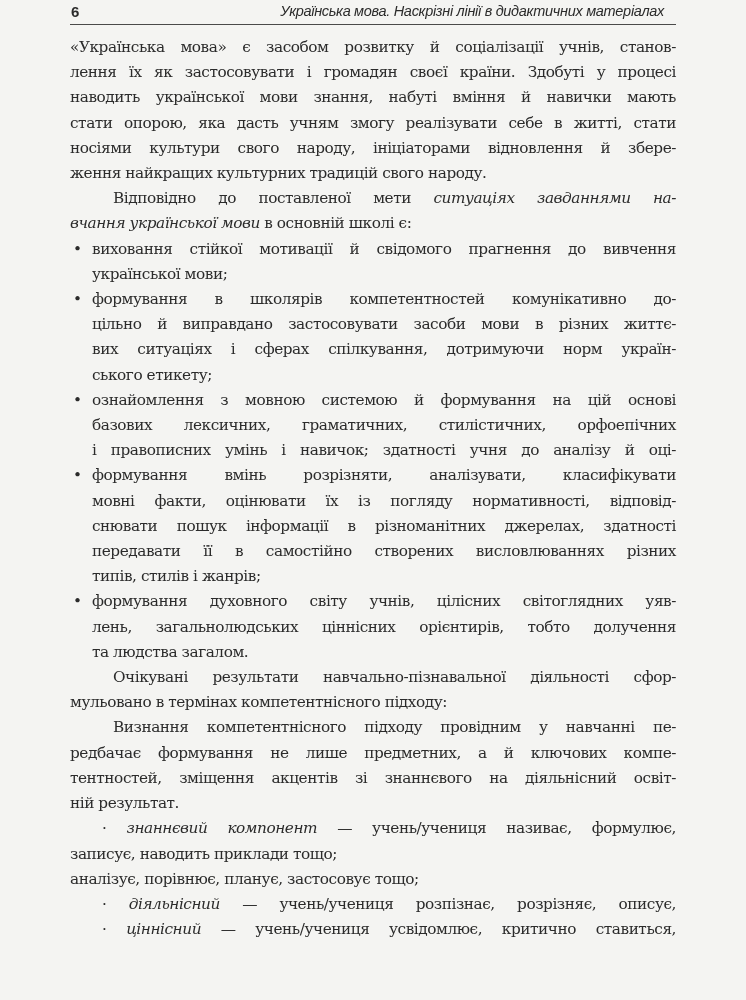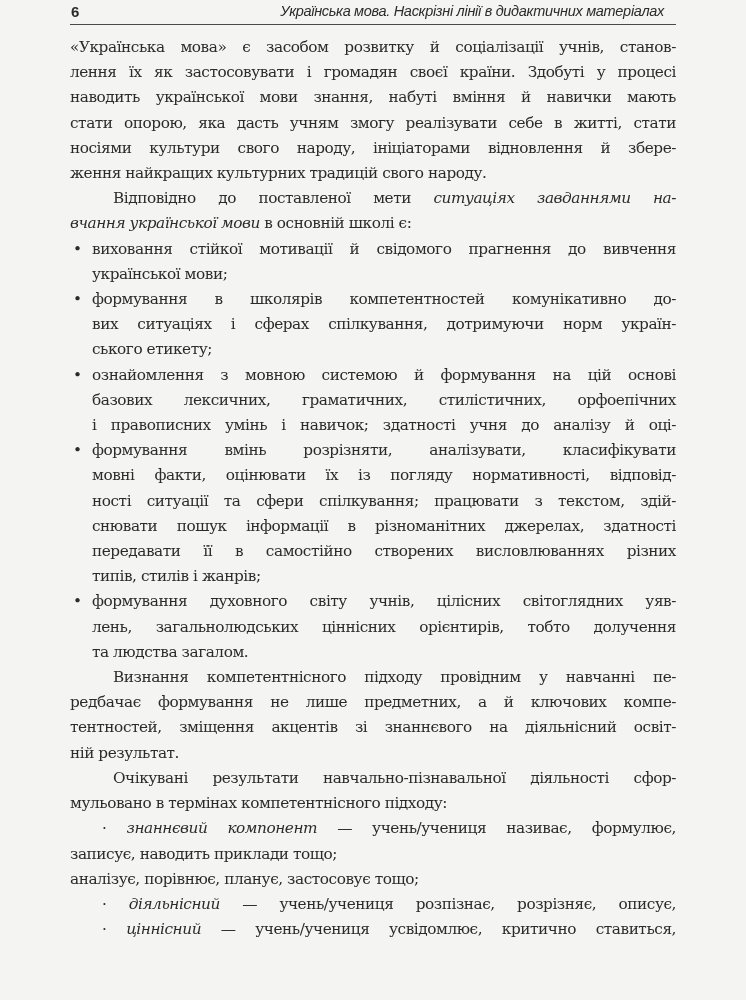--- a/index.html
+++ b/index.html
@@ -58,56 +58,56 @@
 
     <ul class="bullets">
       <li>
         <span class="dot">•</span>
         <span class="line">виховання стійкої мотивації й свідомого прагнення до вивчення</span>
         <span class="line last">української мови;</span>
       </li>
       <li>
         <span class="dot">•</span>
         <span class="line">формування в школярів компетентностей комунікативно до-</span>
+        <span class="line">цільно й виправдано застосовувати засоби мови в різних життє-</span>
         <span class="line">вих ситуаціях і сферах спілкування, дотримуючи норм україн-</span>
         <span class="line last">ського етикету;</span>
       </li>
       <li>
         <span class="dot">•</span>
         <span class="line">ознайомлення з мовною системою й формування на цій основі</span>
         <span class="line">базових лексичних, граматичних, стилістичних, орфоепічних</span>
         <span class="line">і правописних умінь і навичок; здатності учня до аналізу й оці-</span>
       </li>
       <li>
         <span class="dot">•</span>
         <span class="line">формування вмінь розрізняти, аналізувати, класифікувати</span>
         <span class="line">мовні факти, оцінювати їх із погляду нормативності, відповід-</span>
-        <span class="line">ності ситуації та сфери спілкування; працювати з текстом, здій-</span>
         <span class="line">снювати пошук інформації в різноманітних джерелах, здатності</span>
         <span class="line">передавати її в самостійно створених висловлюваннях різних</span>
         <span class="line last">типів, стилів і жанрів;</span>
       </li>
       <li>
         <span class="dot">•</span>
         <span class="line">формування духовного світу учнів, цілісних світоглядних уяв-</span>
         <span class="line">лень, загальнолюдських ціннісних орієнтирів, тобто долучення</span>
         <span class="line last">та людства загалом.</span>
       </li>
     </ul>
 
     <p>
+      <span class="line" style="padding-left:43px;">Очікувані результати навчально-пізнавальної діяльності сфор-</span>
+      <span class="line last">мульовано в термінах компетентнісного підходу:</span>
+    </p>
+
+    <p>
       <span class="line" style="padding-left:43px;">Визнання компетентнісного підходу провідним у навчанні пе-</span>
       <span class="line">редбачає формування не лише предметних, а й ключових компе-</span>
       <span class="line">тентностей, зміщення акцентів зі знаннєвого на діяльнісний освіт-</span>
       <span class="line last">ній результат.</span>
-    </p>
-
-    <p>
-      <span class="line" style="padding-left:43px;">Очікувані результати навчально-пізнавальної діяльності сфор-</span>
-      <span class="line last">мульовано в термінах компетентнісного підходу:</span>
     </p>
 
     <div>
       <p>
         <span class="line" style="padding-left:32px;"><span>·</span> <i>знаннєвий компонент</i><span> — учень/учениця називає, формулює,</span></span>
         <span class="line last">записує, наводить приклади тощо;</span>
       </p>
       <p>
         <span class="line last">аналізує, порівнює, планує, застосовує тощо;</span>
         <span class="line" style="padding-left:32px;"><span>·</span> <i>діяльнісний</i><span> — учень/учениця розпізнає, розрізняє, описує,</span></span>

